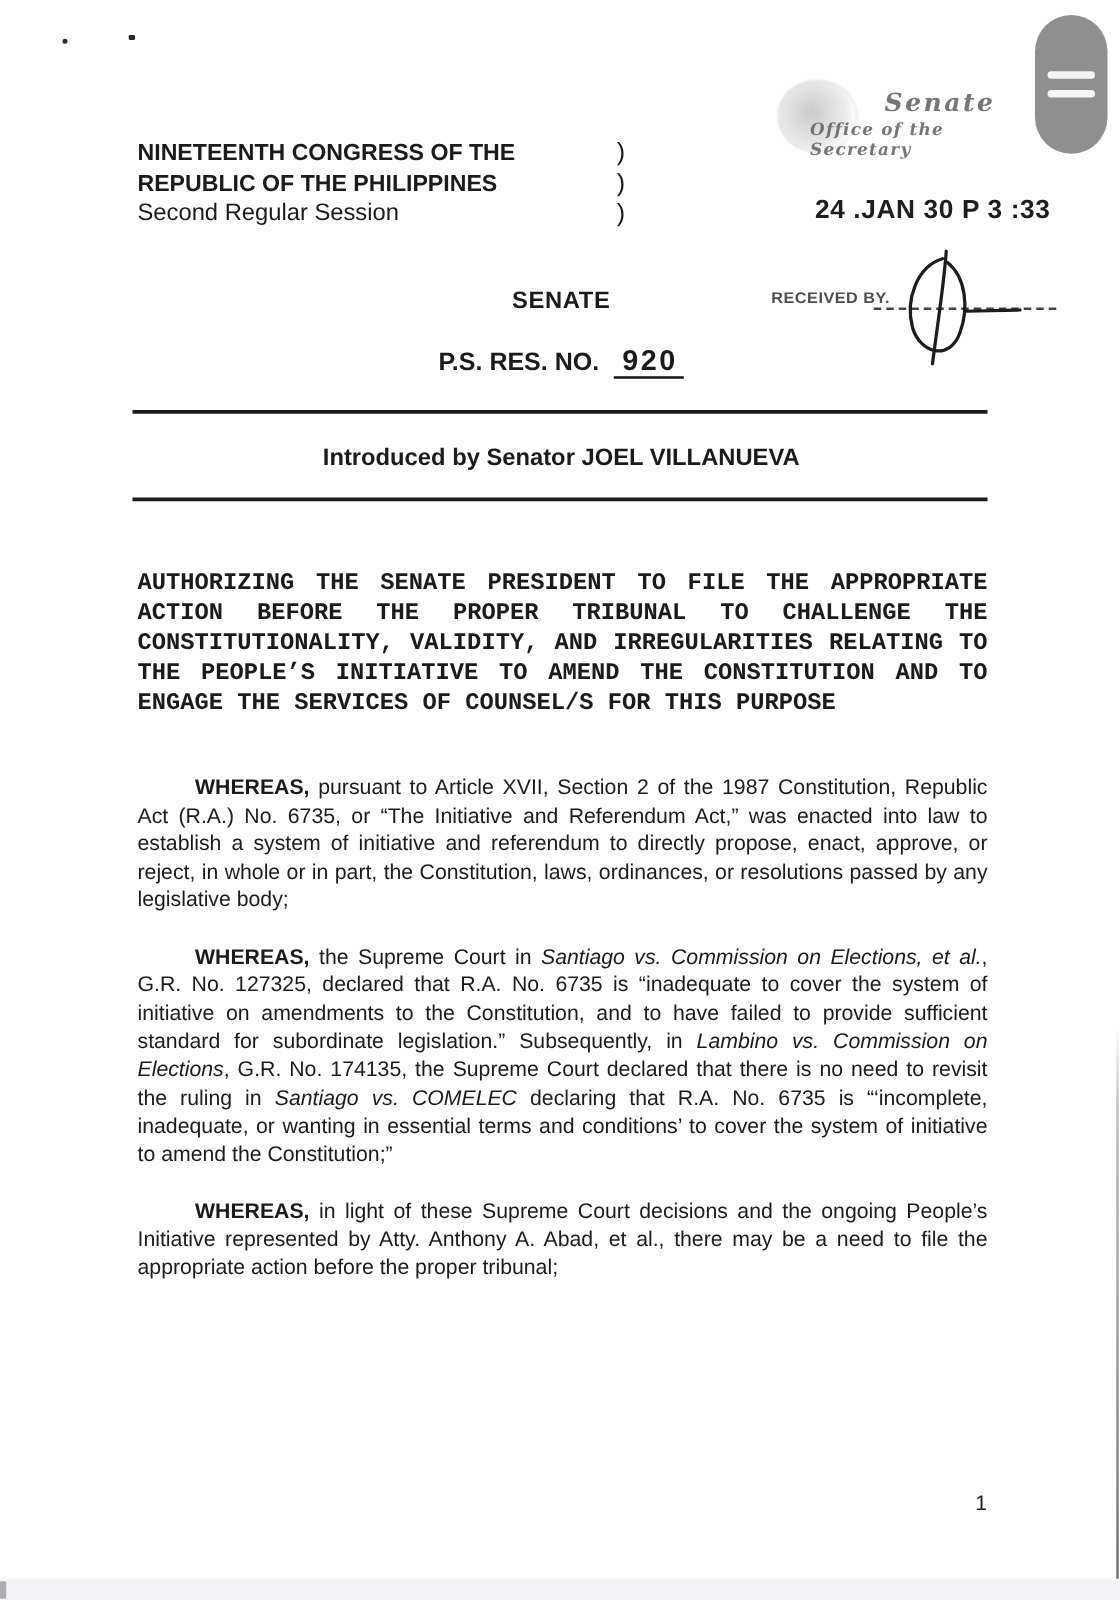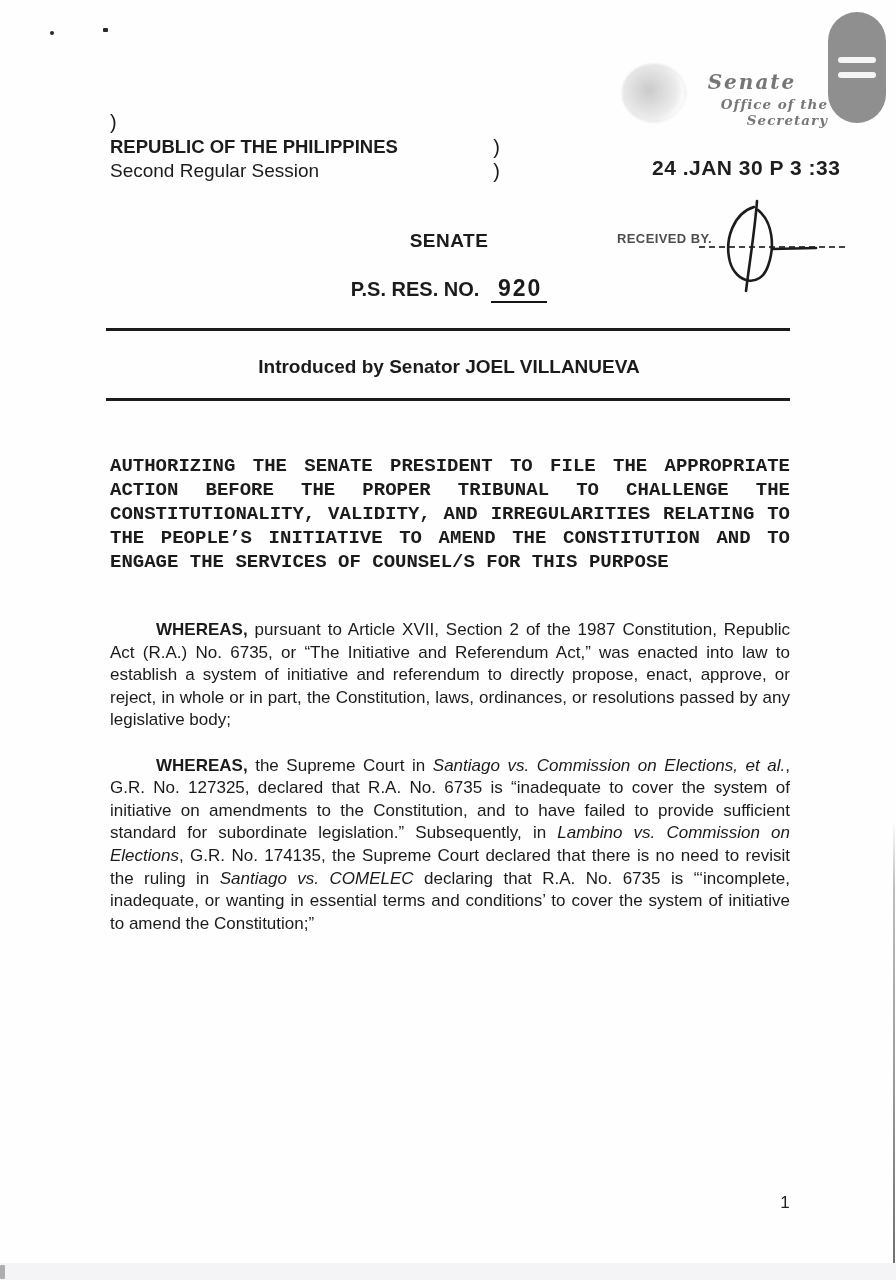--- a/index.html
+++ b/index.html
@@ -34,21 +34,21 @@
     border-radius:50%;
     background:radial-gradient(circle at 42% 45%, rgba(120,120,120,.38),
       rgba(150,150,150,.18) 58%, rgba(160,160,160,0) 75%);
     border:1px dotted rgba(120,120,120,.35); filter:blur(1px); }
   .office-stamp { position:absolute; left:648px; top:70px; width:180px;
     font-family:"DejaVu Serif", serif; font-style:italic; color:#555;
     filter:blur(0.4px); opacity:.8; }
   .office-stamp .l1 { font-size:20px; font-weight:700; letter-spacing:2px;
     text-align:center; padding-left:28px; }
   .office-stamp .l2 { font-size:13.5px; font-weight:700; letter-spacing:1px;
-    text-align:right; margin-top:2px; }
+    text-align:left; margin-top:2px; }
   .date-stamp { position:absolute; left:652px; top:156px; width:170px;
     font-size:21px; font-weight:600; letter-spacing:.5px; color:#1e1e1e;
     white-space:nowrap; }
   .received-label { position:absolute; left:617px; top:231px;
     font-size:13px; font-weight:700; letter-spacing:.4px; color:#2f2f2f;
     opacity:.85; transform:scaleY(.95); }
   .received-line { position:absolute; left:699px; top:246px; width:146px;
     border-top:2px dashed #444; }
   .signature-svg { position:absolute; left:688px; top:195px; }
 
@@ -88,20 +88,21 @@
 </head>
 <body>
 
 <div class="page">
 
   <span class="dot d1"></span>
   <span class="dot d2"></span>
 
   <div class="congress-header">
     <div class="row">
+      <span>NINETEENTH CONGRESS OF THE</span>
       <span class="bracket">)</span>
     </div>
     <div class="row">
       <span>REPUBLIC OF THE PHILIPPINES</span>
       <span class="bracket">)</span>
     </div>
     <div class="row">
       <span class="session">Second Regular Session</span>
       <span class="bracket">)</span>
     </div>
@@ -131,20 +132,21 @@
 
   <div class="rule r1"></div>
   <div class="center-col introduced">Introduced by Senator JOEL VILLANUEVA</div>
   <div class="rule r2"></div>
 
   <div class="res-title">AUTHORIZING THE SENATE PRESIDENT TO FILE THE APPROPRIATE ACTION BEFORE THE PROPER TRIBUNAL TO CHALLENGE THE CONSTITUTIONALITY, VALIDITY, AND IRREGULARITIES RELATING TO THE PEOPLE’S INITIATIVE TO AMEND THE CONSTITUTION AND TO ENGAGE THE SERVICES OF COUNSEL/S FOR THIS PURPOSE</div>
 
   <div class="body-paragraphs">
     <p><span class="b">WHEREAS,</span><span> pursuant to Article XVII, Section 2 of the 1987 Constitution, Republic Act (R.A.) No. 6735, or “The Initiative and Referendum Act,” was enacted into law to establish a system of initiative and referendum to directly propose, enact, approve, or reject, in whole or in part, the Constitution, laws, ordinances, or resolutions passed by any legislative body;</span></p>
     <p><span class="b">WHEREAS,</span><span> the Supreme Court in </span><span class="i">Santiago vs. Commission on Elections, et al.</span><span>, G.R. No. 127325, declared that R.A. No. 6735 is “inadequate to cover the system of initiative on amendments to the Constitution, and to have failed to provide sufficient standard for subordinate legislation.” Subsequently, in </span><span class="i">Lambino vs. Commission on Elections</span><span>, G.R. No. 174135, the Supreme Court declared that there is no need to revisit the ruling in </span><span class="i">Santiago vs. COMELEC</span><span> declaring that R.A. No. 6735 is “‘incomplete, inadequate, or wanting in essential terms and conditions’ to cover the system of initiative to amend the Constitution;”</span></p>
+    <p><span class="b">WHEREAS,</span><span> in light of these Supreme Court decisions and the ongoing People’s Initiative represented by Atty. Anthony A. Abad, et al., there may be a need to file the appropriate action before the proper tribunal;</span></p>
   </div>
 
   <div class="page-number">1</div>
 
   <div class="edge-line"></div>
   <div class="bottom-strip"></div>
   <span class="corner-mark"></span>
 
   <div class="menu-button">
     <span style="display:contents;">

